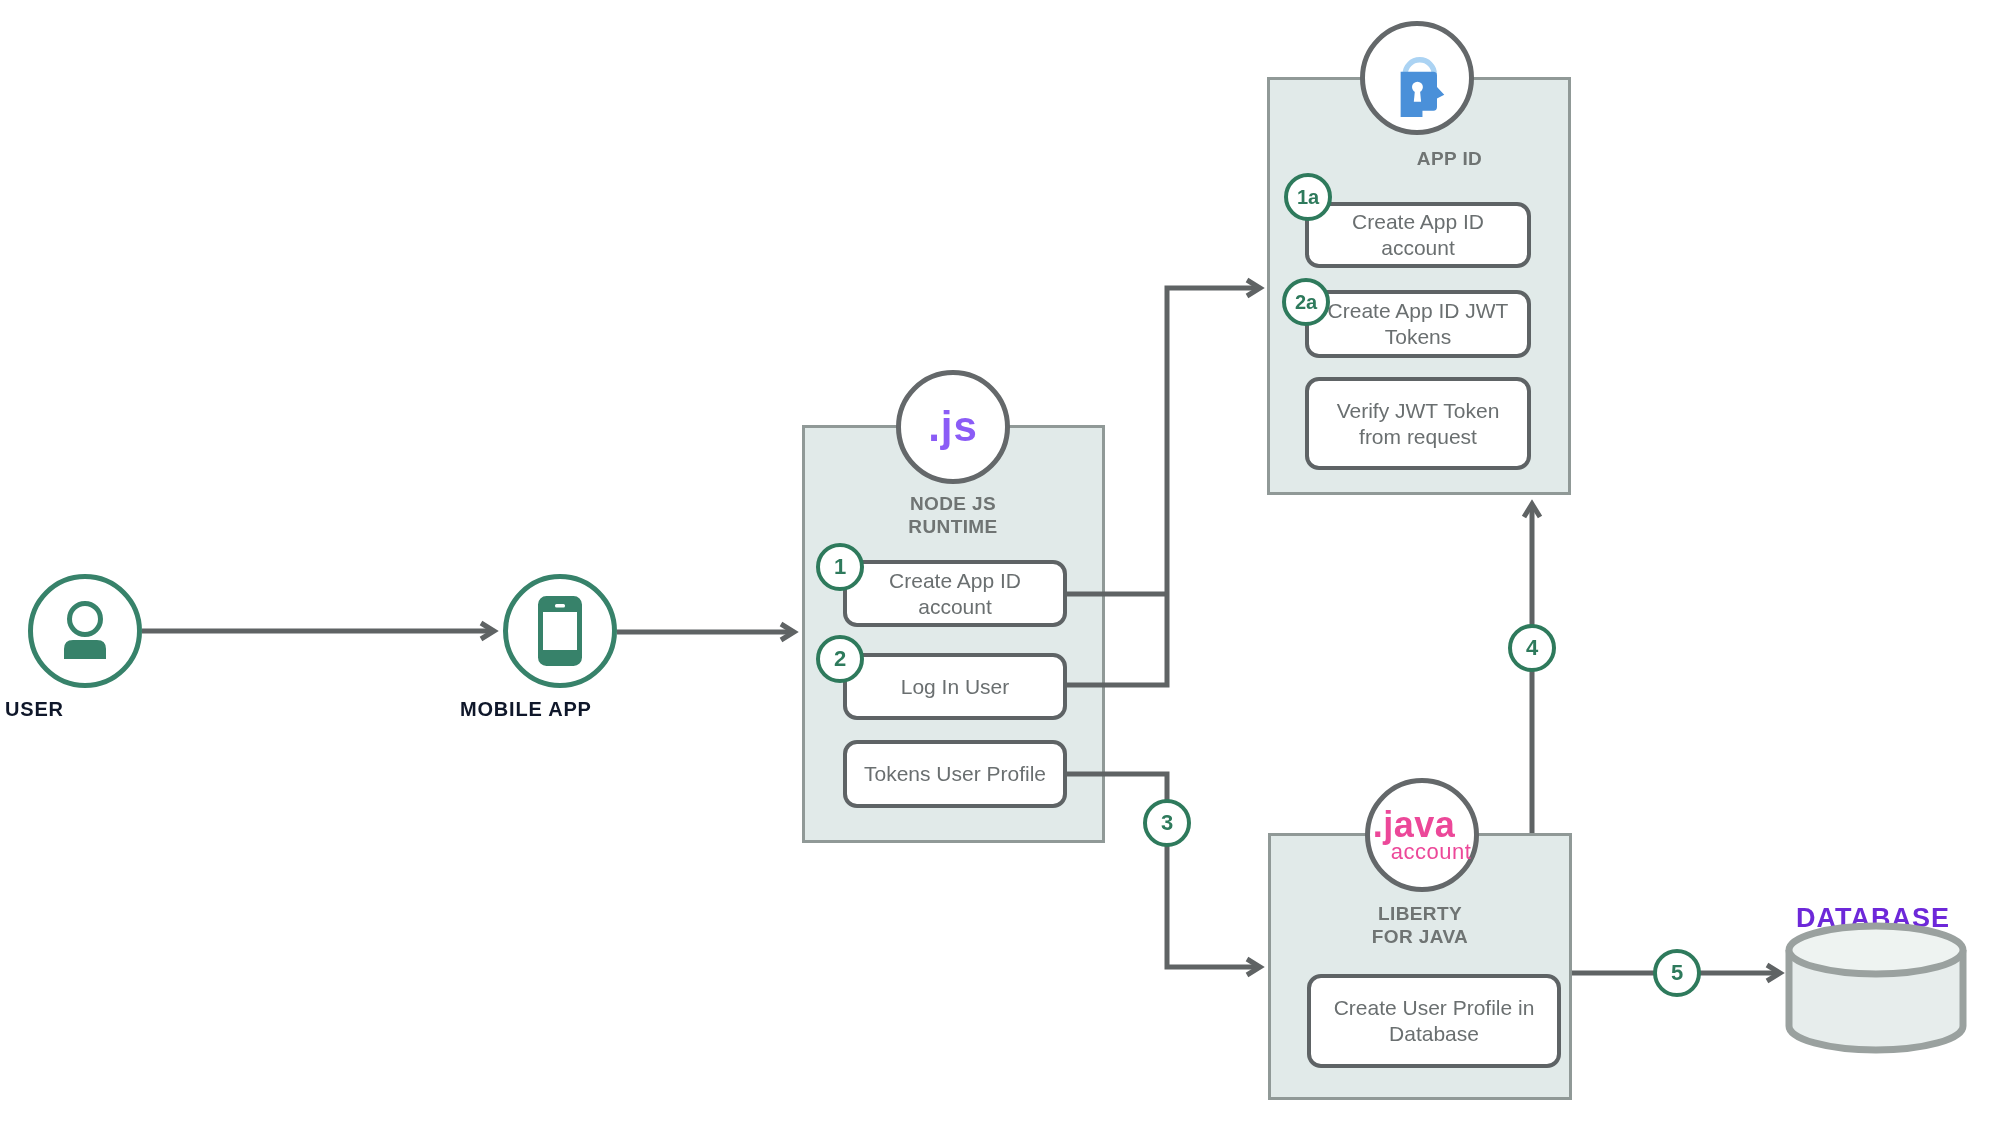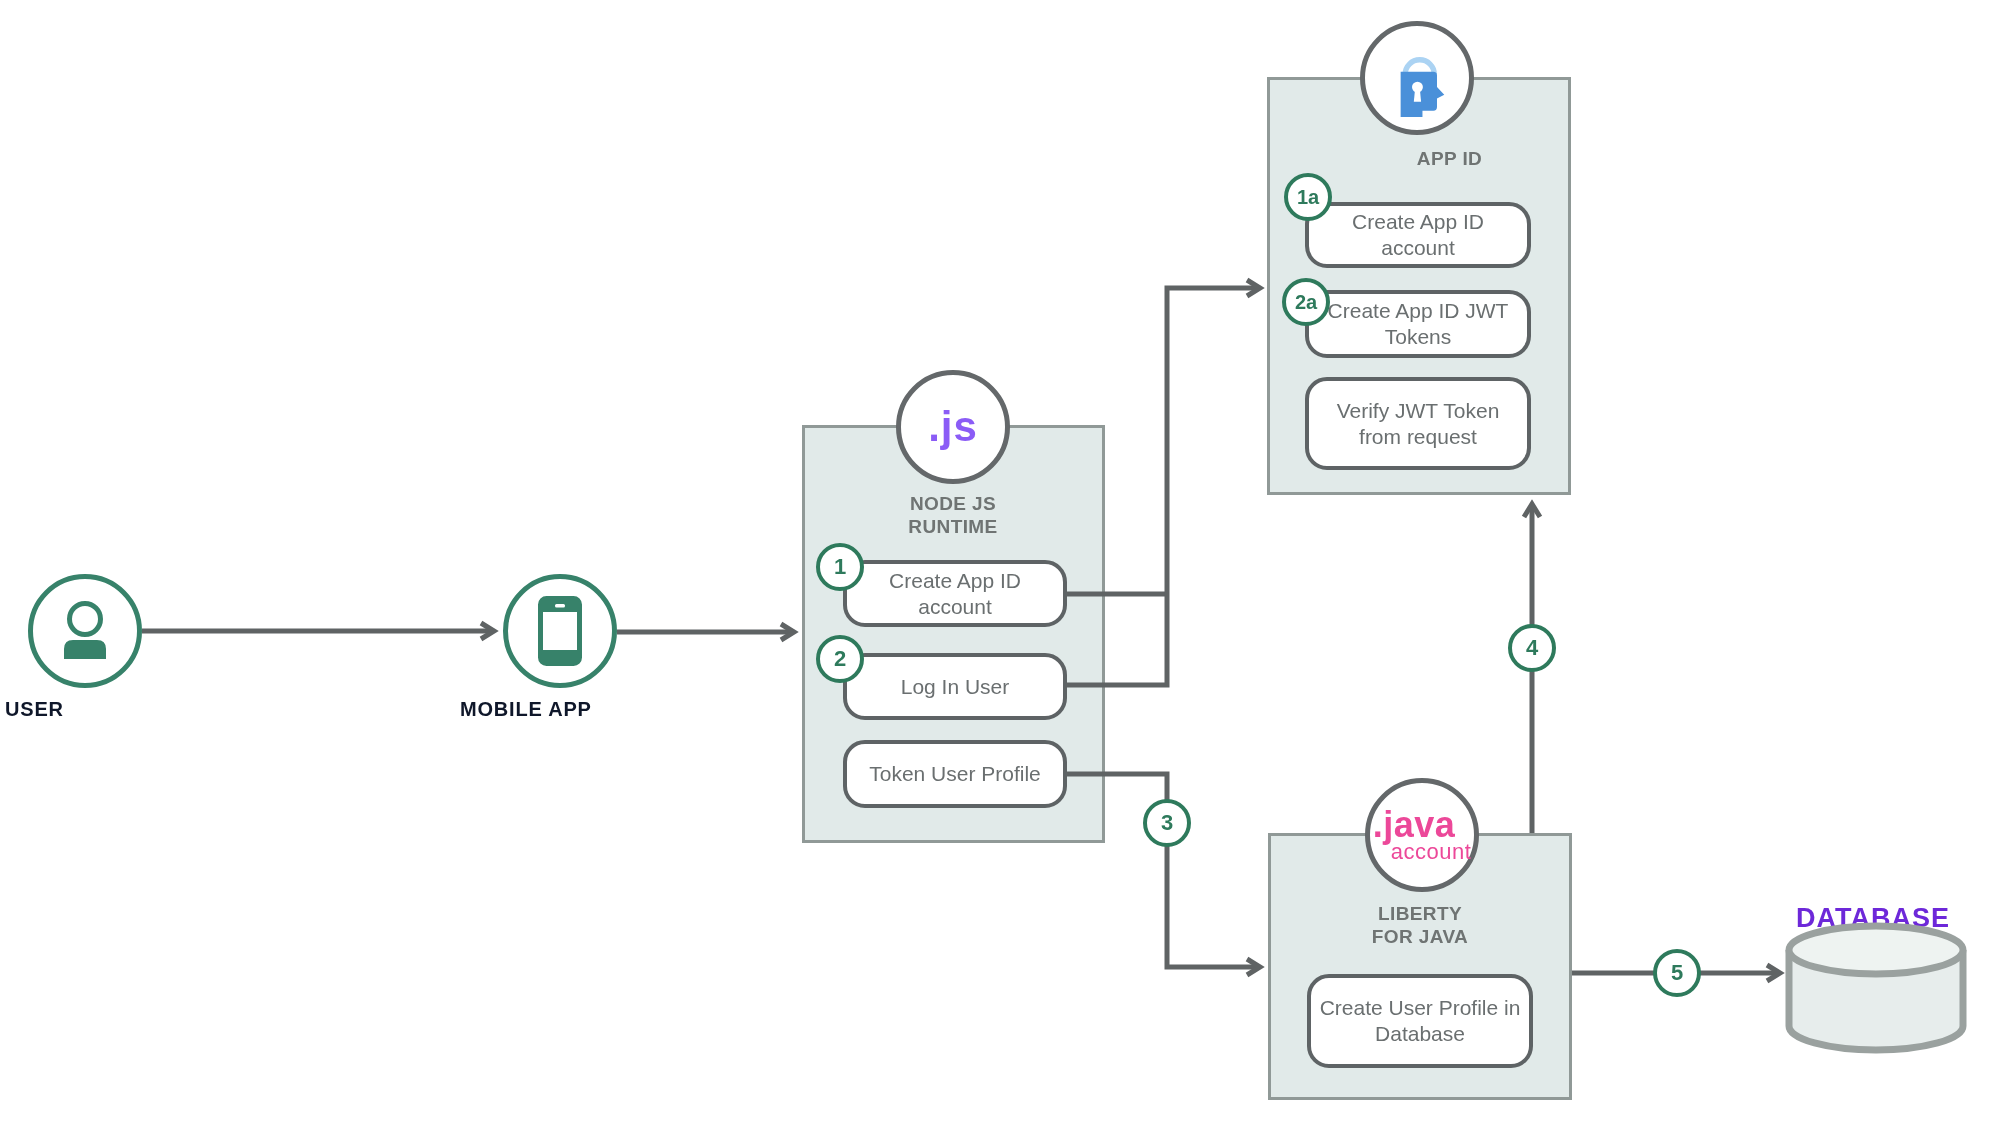--- a/index.html
+++ b/index.html
@@ -8,21 +8,21 @@
 
   
   .connectors{position:absolute;left:0;top:0;z-index:4;pointer-events:none;}
 
   
   .panel{position:absolute;background:#e1eae9;border:3px solid #909997;box-sizing:border-box;z-index:1;}
   .panel-title{position:absolute;z-index:2;text-align:center;font-weight:bold;font-size:19px;
     line-height:23px;color:#6f7473;letter-spacing:0.4px;}
 
   
-  .card{position:absolute;background:#ffffff;border:4px solid #5e6365;border-radius:22px;
+  .card{position:absolute;background:#ffffff;border:4px solid #5e6365;border-radius:14px;
     box-sizing:border-box;z-index:2;display:flex;align-items:center;justify-content:center;
     padding:0 8px;}
   .card-label{font-size:21px;line-height:26px;color:#6a6f70;text-align:center;}
 
   
   .circle-node{position:absolute;width:114px;height:114px;border-radius:50%;background:#ffffff;
     box-sizing:border-box;z-index:6;display:flex;align-items:center;justify-content:center;}
   .circle-green{border:5px solid #37826a;}
   .circle-gray{border:5px solid #64686a;}
   .avatar-label{position:absolute;z-index:2;text-align:left;font-weight:bold;font-size:20px;
@@ -90,21 +90,21 @@
   </div>
   <div class="panel-title" style="left:888px;top:492px;width:130px;">NODE JS RUNTIME</div>
 
   <div class="card" style="left:843px;top:560px;width:224px;height:67px;">
     <span class="card-label">Create App ID account</span>
   </div>
   <div class="card" style="left:843px;top:653px;width:224px;height:67px;">
     <span class="card-label">Log In User</span>
   </div>
   <div class="card" style="left:843px;top:740px;width:224px;height:68px;">
-    <span class="card-label">Token User Profile</span>
+    <span class="card-label">Tokens User Profile</span>
   </div>
   <div class="badge" style="left:816px;top:543px;">1</div>
   <div class="badge" style="left:816px;top:635px;">2</div>
 
   <div class="panel" style="left:1267px;top:77px;width:304px;height:418px;"></div>
   <div class="circle-node circle-gray" style="left:1360px;top:21px;">
     <svg width="72" height="80" viewBox="0 0 78 88">
       <path d="M26,40 A16,16 0 0 1 58,40" fill="none" stroke="#abd3f3" stroke-width="6"></path>
       <path d="M21,37 H57 Q61,37 61,41 V54 L69,62.5 L61,66.5 V76 Q61,80 57,80 H45 V87 H21 Z" fill="#4a90d9"></path>
       <circle cx="39.5" cy="54" r="6" fill="#ffffff"></circle>
@@ -127,21 +127,21 @@
 
   <div class="panel" style="left:1268px;top:833px;width:304px;height:267px;"></div>
   <div class="circle-node circle-gray" style="left:1365px;top:778px;">
     <div class="java-logo">
       <div class="l1">.java</div>
       <div class="l2">account</div>
     </div>
   </div>
   <div class="panel-title" style="left:1355px;top:902px;width:130px;">LIBERTY FOR JAVA</div>
 
-  <div class="card" style="left:1307px;top:974px;width:226px;height:94px;">
+  <div class="card" style="left:1307px;top:974px;width:254px;height:94px;">
     <span class="card-label">Create User Profile in Database</span>
   </div>
 
   <div class="badge" style="left:1143px;top:799px;">3</div>
   <div class="badge" style="left:1508px;top:624px;">4</div>
   <div class="badge" style="left:1653px;top:949px;">5</div>
 
   <div class="db-label" style="left:1773px;top:903px;width:200px;">DATABASE</div>
   <svg class="db-cyl" style="left:1785px;top:922px;" width="182" height="132" viewBox="0 0 182 132">
     <path d="M4,28 V104 A87,24 0 0 0 178,104 V28" fill="#e7edec" stroke="#9aa19f" stroke-width="7"></path>

